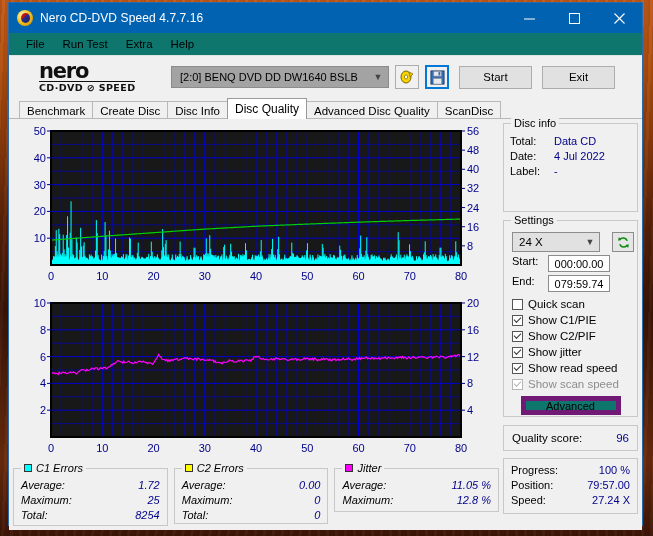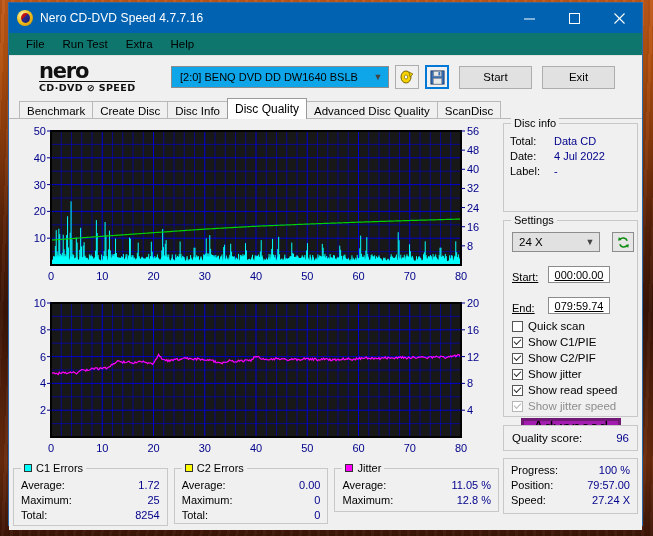--- a/index.html
+++ b/index.html
@@ -66,21 +66,21 @@
   .logo{width:150px;flex:none;padding-left:22px;box-sizing:border-box;}
   .logo .l1{
     font-family:"DejaVu Sans", sans-serif;font-weight:bold;font-size:21px;letter-spacing:-1.2px;
     color:#111;line-height:19px;
   }
   .logo .l2{
     font-family:"DejaVu Sans", sans-serif;font-weight:bold;font-size:9.5px;letter-spacing:.4px;
     color:#111;line-height:11px;border-top:1px solid #111;display:inline-block;padding-top:0px;
   }
   .drive-select{
-    width:218px;height:22px;background:#0ea5e9;border:1px solid #8c8c8c;
+    width:218px;height:22px;background:#a3a3a3;border:1px solid #8c8c8c;
     display:flex;align-items:center;box-sizing:border-box;font-size:11px;
     margin-left:4px;
   }
   .drive-select .dv{flex:1;padding-left:8px;white-space:nowrap;overflow:hidden;}
   .drive-select .arrow{
     width:20px;text-align:center;color:#444;font-size:9px;
   }
   .tbtn{
     width:24px;height:24px;border:1px solid #adadad;background:#f0f0f0;
     margin-left:6px;display:flex;align-items:center;justify-content:center;box-sizing:border-box;
@@ -131,51 +131,51 @@
   .speedsel{
     width:88px;height:20px;background:#e1e1e1;border:1px solid #8c8c8c;box-sizing:border-box;
     display:flex;align-items:center;font-size:11.5px;gap:37px;
   }
   .speedsel .sv{flex:1;padding-left:6px;}
   .speedsel .arrow{width:18px;text-align:center;font-size:9px;color:#444;}
   .refresh-btn{
     width:22px;height:20px;border:1px solid #8c8c8c;background:#e6e6e6;
     display:flex;align-items:center;justify-content:center;box-sizing:border-box;
   }
-  .fieldrow{display:flex;align-items:flex-end;padding:0 8px;margin-top:14px;text-decoration:underline;}
+  .fieldrow{display:flex;align-items:flex-start;padding:0 8px;margin-top:3px;}
   .fieldrow .flabel{width:36px;font-size:11px;}
   .textfield{
     width:62px;height:17px;background:#fff;border:1px solid #8c8c8c;box-sizing:border-box;
     font-size:11px;display:flex;align-items:center;justify-content:center;color:#000;
   }
   .cbrow{display:flex;align-items:center;padding-left:8px;height:16px;font-size:11.5px;}
   .cbox{
     width:11px;height:11px;border:1px solid #555;background:#fff;margin-right:5px;
     display:flex;align-items:center;justify-content:center;flex:none;box-sizing:border-box;
   }
   .cbox.checked:after{
     content:"";width:6px;height:3px;border-left:1.6px solid #333;border-bottom:1.6px solid #333;
     transform:rotate(-45deg);margin-bottom:2px;
   }
   .cbrow.disabled{color:#8d8d8d;}
   .cbrow.disabled .cbox{border-color:#b5b5b5;}
   .cbrow.disabled .cbox.checked:after{border-color:#b5b5b5;}
   .advbtn{
-    width:100px;height:19px;border:3px solid #701a75;background:#a21caf;
-    display:flex;align-items:center;justify-content:center;font-size:17px;margin:4px auto 0 auto;
+    width:100px;height:19px;border:5px solid #701a75;background:#0f766e;
+    display:flex;align-items:center;justify-content:center;font-size:11px;margin:4px auto 0 auto;
     box-sizing:border-box;
   }
   .scorerow{display:flex;align-items:center;padding:0 8px;height:100%;font-size:11.5px;}
   .scorerow .sk{flex:1;}
   .scorerow .sv{color:#00008b;}
   .statrow{display:flex;font-size:11px;line-height:15px;padding:0 7px;}
   .statrow .sk{flex:1;}
   .statrow .sv{color:#00008b;}
   .legend-sw{width:8px;height:8px;border:1px solid #333;display:inline-block;box-sizing:border-box;}
-  .bottom-stats{display:flex;gap:6px;margin-top:5px;}
+  .bottom-stats{display:flex;gap:6px;margin-top:5px;font-style:italic;}
 </style>
 </head>
 <body>
 
 <div id="desktop"></div>
 
 <div id="window">
 
   <div class="titlebar">
     <div class="ticon"></div>
@@ -784,21 +784,21 @@
           <div class="cbrow">
               <span class="cbox checked"></span>
               <span>Show jitter</span>
             </div>
           <div class="cbrow">
               <span class="cbox checked"></span>
               <span>Show read speed</span>
             </div>
           <div class="cbrow disabled">
               <span class="cbox checked"></span>
-              <span>Show jitter speed</span>
+              <span>Show scan speed</span>
             </div>
         </div>
         <div class="advbtn">Advanced</div>
       </div>
 
       <div class="group" style="height:26px;margin-top:8px;">
         <div class="scorerow">
           <span class="sk">Quality score:</span>
           <span class="sv">96</span>
         </div>

